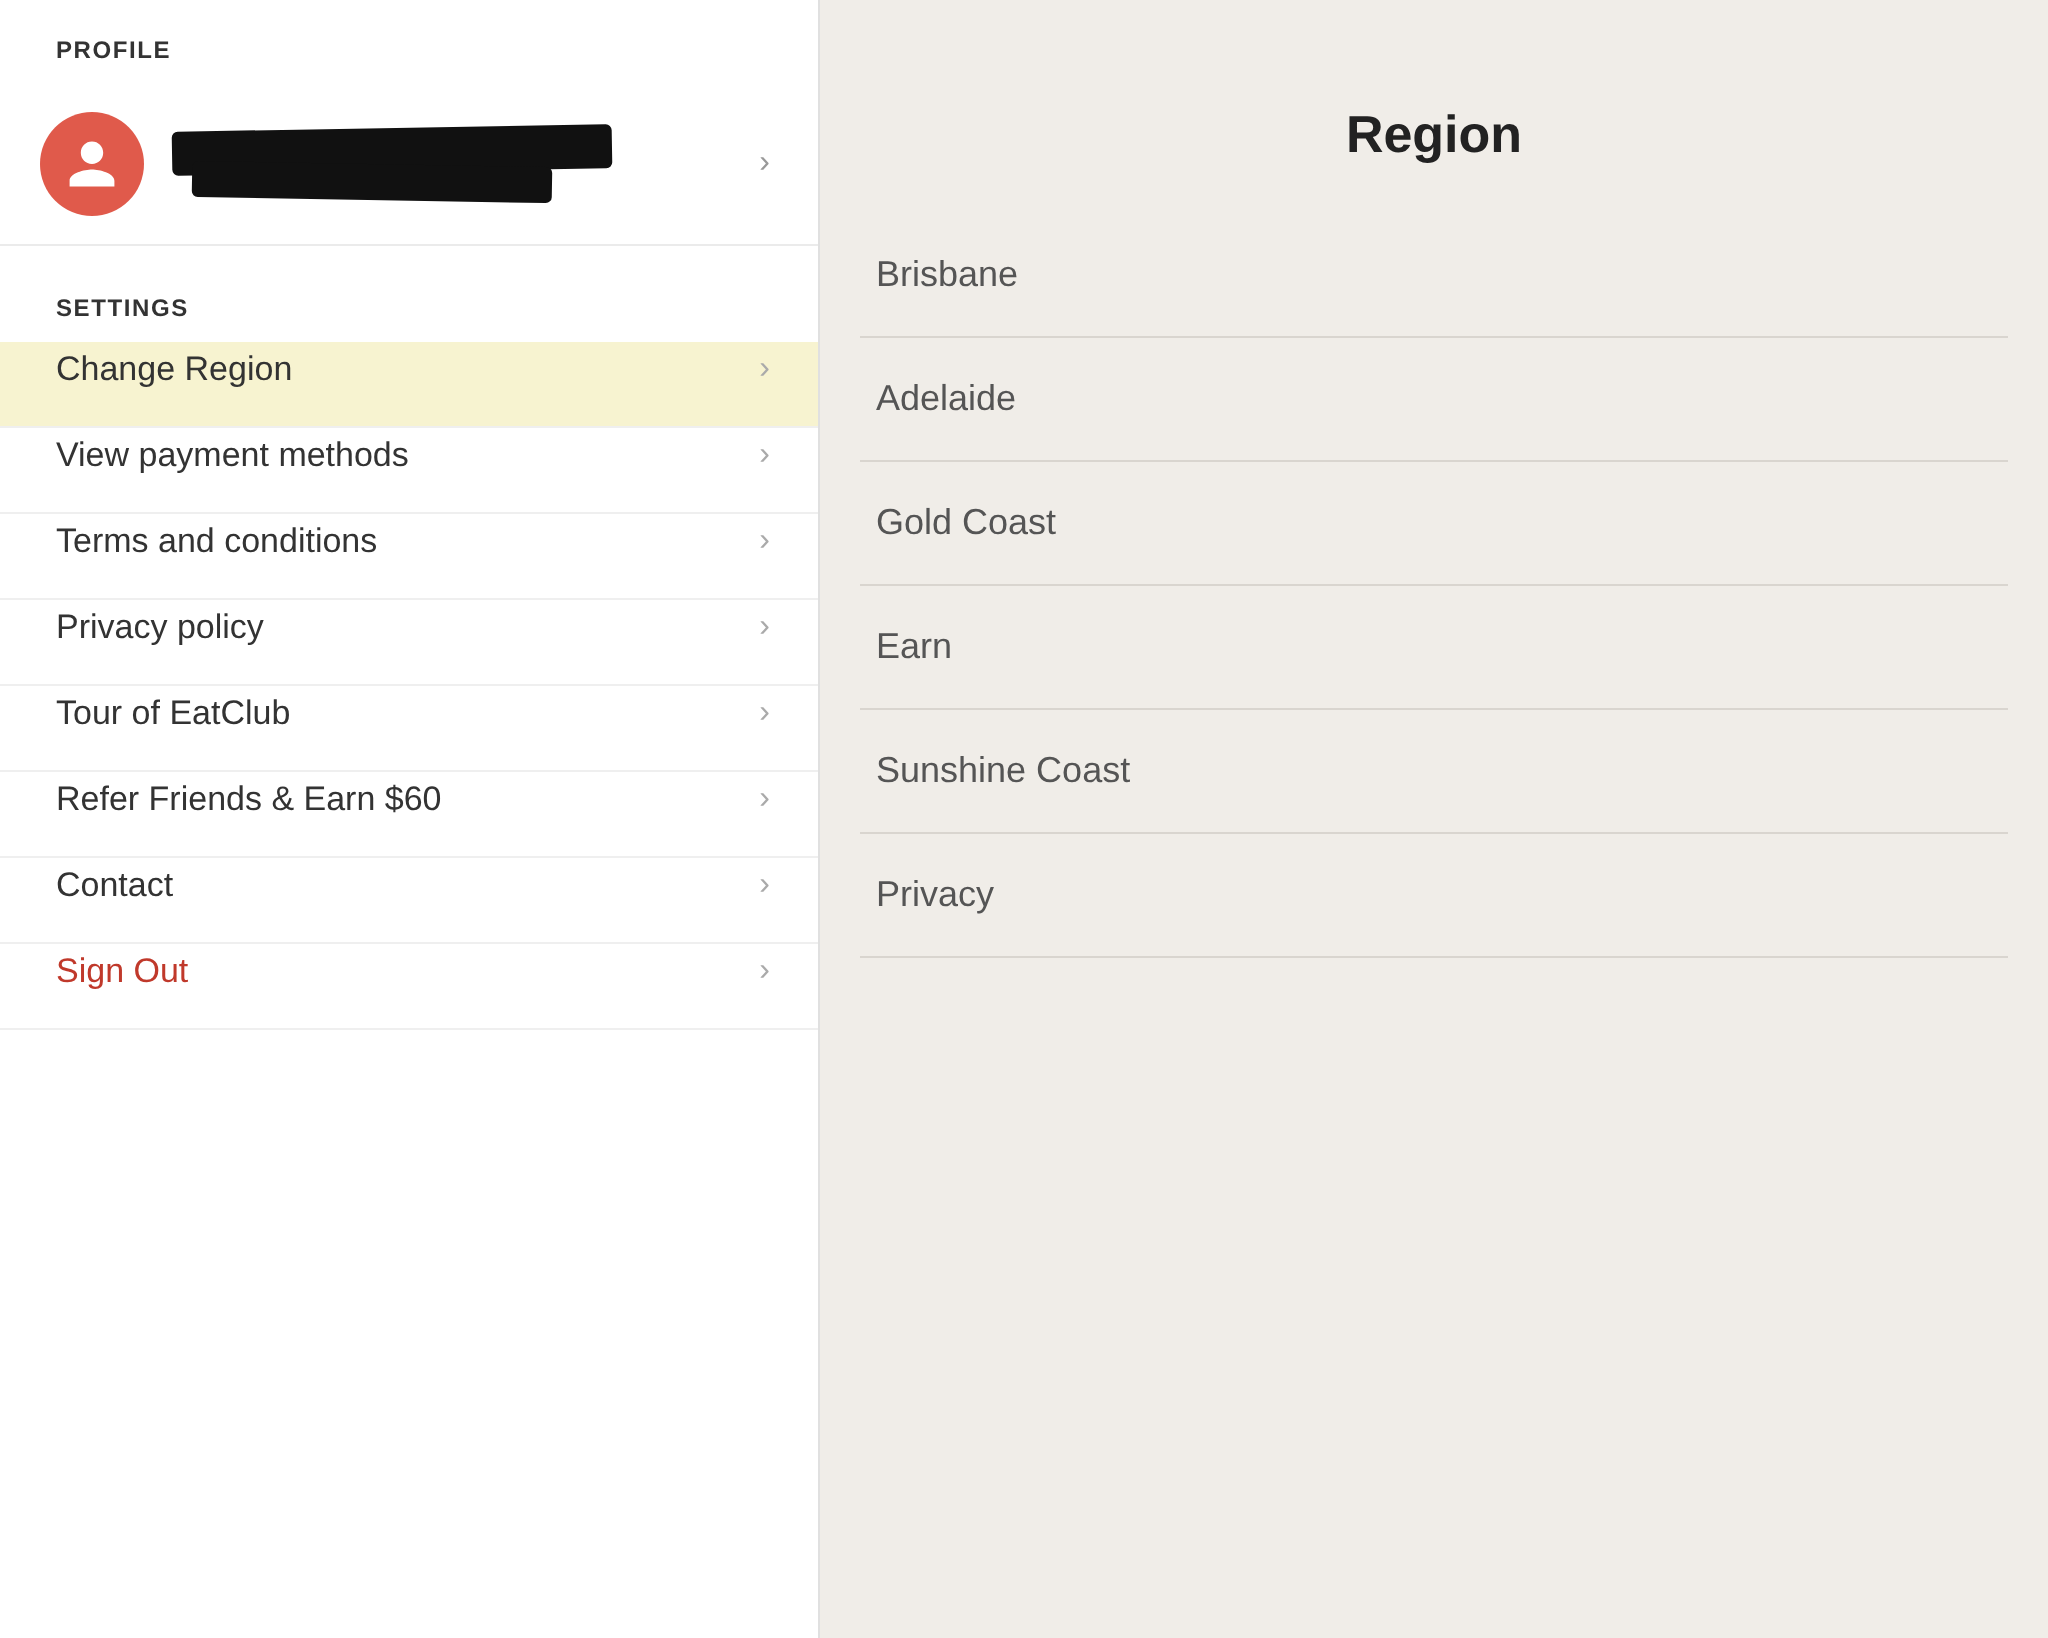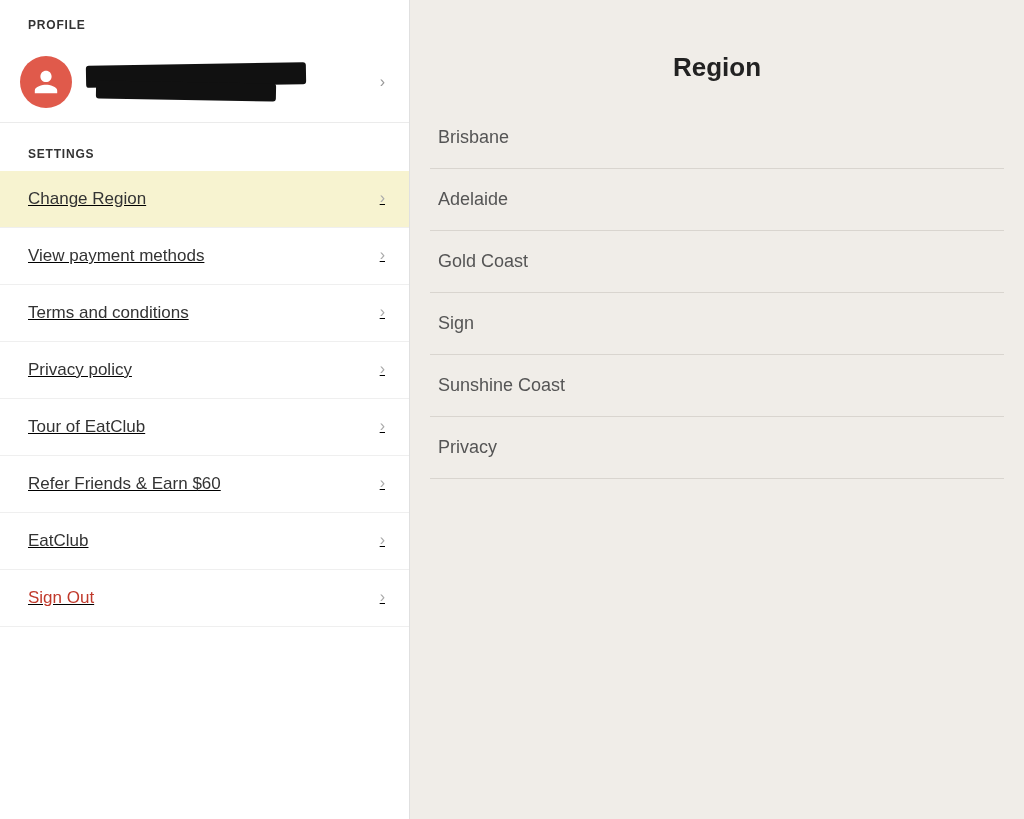--- a/index.html
+++ b/index.html
@@ -79,26 +79,26 @@
       font-size: 16px;
       margin-left: 8px;
     }
 
     .settings-section {
       margin-top: 6px;
     }
 
     .menu-item {
       display: flex;
+      align-items: center;
       justify-content: space-between;
-      padding: 18px 24px 18px 28px;
+      padding: 4px 24px 18px 28px;
       border-bottom: 1px solid #efefef;
       cursor: pointer;
       background: #fff;
-      text-decoration: underline;
     }
 
     .menu-item.highlighted {
       background: #f7f3d0;
     }
 
     .menu-item-label {
       font-size: 17px;
       color: #333;
       font-weight: 400;
@@ -222,21 +222,21 @@
         </div>
         <div class="menu-item">
           <span class="menu-item-label">Tour of EatClub</span>
           <span class="menu-chevron">›</span>
         </div>
         <div class="menu-item">
           <span class="menu-item-label">Refer Friends &amp; Earn $60</span>
           <span class="menu-chevron">›</span>
         </div>
         <div class="menu-item">
-          <span class="menu-item-label">EatClub</span>
+          <span class="menu-item-label">Contact</span>
           <span class="menu-chevron">›</span>
         </div>
         <div class="menu-item">
           <span class="menu-item-label red">Sign Out</span>
           <span class="menu-chevron">›</span>
         </div>
       </div>
   </div>
 </div>
 
@@ -248,21 +248,21 @@
   <div class="region-item">
         <span class="region-item-label">Brisbane</span>
       </div>
       <div class="region-item">
         <span class="region-item-label">Adelaide</span>
       </div>
       <div class="region-item">
         <span class="region-item-label">Gold Coast</span>
       </div>
       <div class="region-item">
-        <span class="region-item-label">Sign</span>
+        <span class="region-item-label">Earn</span>
       </div>
       <div class="region-item">
         <span class="region-item-label">Sunshine Coast</span>
       </div>
       <div class="region-item">
         <span class="region-item-label">Privacy</span>
       </div>
     </div>
 </div>
 

